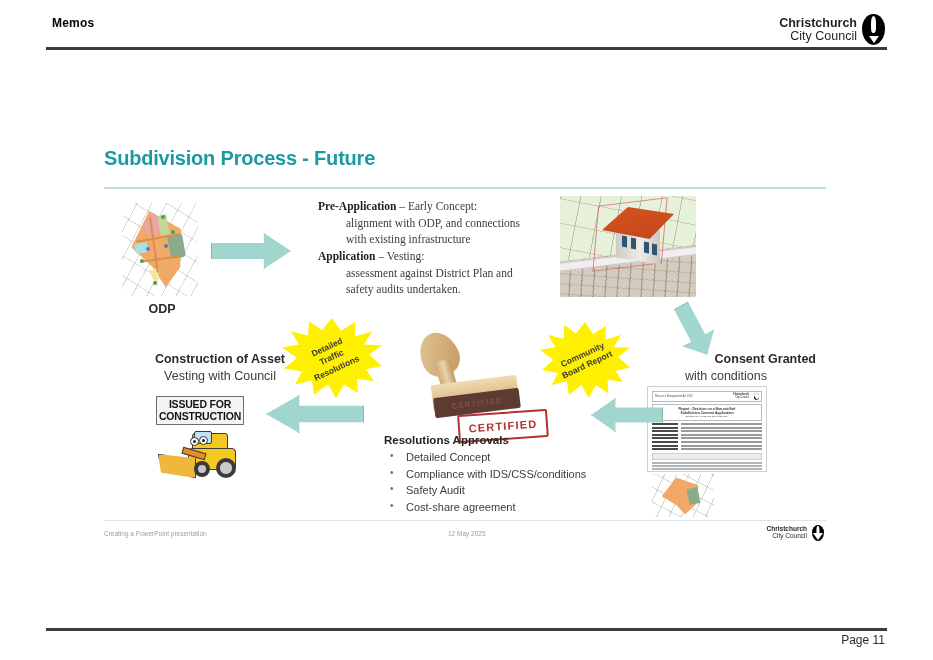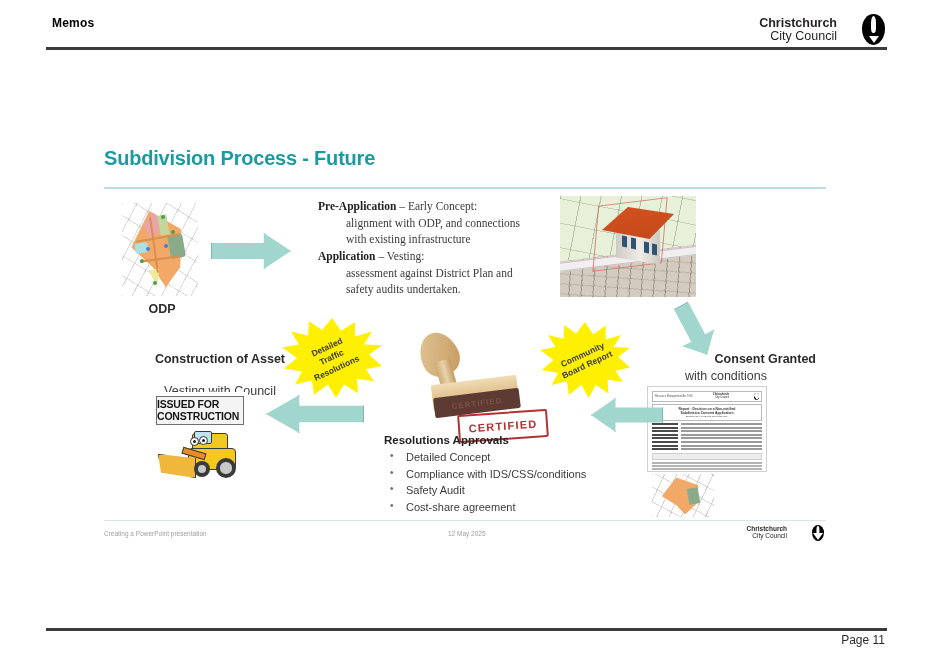--- a/index.html
+++ b/index.html
@@ -8,21 +8,21 @@
     font-family:"Liberation Sans", sans-serif;
     color:#231f20;
   }
 
   
   #memo-header{position:absolute;left:0;top:0;width:933px;height:60px;}
   #memo-title{position:absolute;left:52px;top:16px;font-size:12px;font-weight:bold;color:#000;letter-spacing:.2px;}
   #header-rule{position:absolute;left:46px;top:47px;width:841px;height:3px;background:#3b3b3b;}
 
   
-  .ccc-logo{display:flex;align-items:center;gap:20px;}
+  .ccc-logo{display:flex;align-items:center;}
   .ccc-logo .ccc-words{display:flex;flex-direction:column;align-items:flex-end;line-height:1.02;}
   .ccc-logo .ccc-l1{font-weight:bold;}
   .ccc-logo .ccc-l2{font-weight:normal;}
   .ccc-logo .ccc-mark{position:relative;margin-left:5px;}
   .ccc-logo .ccc-mark .oval{
      background:#000;border-radius:50% 50% 50% 50%/46% 46% 54% 54%;
      position:relative;overflow:hidden;}
   .ccc-logo .ccc-mark .oval:before{
      content:"";position:absolute;left:50%;top:8%;transform:translateX(-50%);
      width:26%;height:52%;background:#fff;border-radius:50% 50% 40% 40%;}
@@ -105,21 +105,21 @@
       background:linear-gradient(90deg,#cfcac4 0%,#efebe6 55%,#cdc7c1 100%);transform:skewY(9deg);}
   #aerial-photo .house-roof{position:absolute;left:42px;top:11px;width:72px;height:32px;
       background:linear-gradient(170deg,#d4521f 0%,#c3481a 100%);
       clip-path:polygon(36% 0%, 100% 22%, 66% 100%, 0% 72%);}
   #aerial-photo .win{position:absolute;background:#2f5473;width:5px;height:11px;transform:skewY(9deg);}
 
   
   #consent-heading{position:absolute;left:540px;top:222px;width:180px;text-align:right;font-size:12.5px;font-weight:bold;color:#2b2b2b;}
   #consent-sub{position:absolute;left:540px;top:239px;width:180px;text-align:center;font-size:12.5px;color:#3c3c3c;}
   #constr-heading{position:absolute;left:34px;top:222px;width:180px;text-align:center;font-size:12.5px;font-weight:bold;color:#2b2b2b;}
-  #constr-sub{position:absolute;left:34px;top:254px;width:180px;text-align:center;font-size:12.5px;color:#3c3c3c;}
+  #constr-sub{position:absolute;left:34px;top:239px;width:180px;text-align:center;font-size:12.5px;color:#3c3c3c;}
 
   
   #consent-doc{position:absolute;left:551px;top:256px;width:120px;height:86px;background:#fff;border:1px solid #cfcfcf;
        padding:4px;box-sizing:border-box;overflow:hidden;}
   #consent-doc .docbar{height:9px;border:1px solid #b9b9b9;display:flex;align-items:center;justify-content:space-between;padding:0 2px;}
   #consent-doc .tiny{font-size:2.6px;color:#555;transform:scale(1);}
   #consent-doc .doctitle{margin-top:2px;border:1px solid #b9b9b9;height:15px;display:flex;flex-direction:column;
        align-items:center;justify-content:center;}
   #consent-doc .doctitle span{font-size:3.4px;font-weight:bold;color:#333;line-height:1.25;}
   #consent-doc .rows{margin-top:2px;display:flex;flex-direction:column;gap:1.6px;}
@@ -162,21 +162,21 @@
                       9% 17%, 26% 22%, 27% 4%, 40% 15%);
   }
   .burst .btxt{position:absolute;left:0;top:0;width:100%;height:100%;display:flex;align-items:center;justify-content:center;
     font-size:8.5px;font-weight:bold;color:#3a3a3a;text-align:center;line-height:1.35;transform:rotate(-25deg);}
   #burst-traffic{left:186px;top:188px;width:100px;height:80px;}
   #burst-community{left:444px;top:192px;width:90px;height:76px;}
 
   
   #ifc{position:absolute;left:54px;top:262px;width:98px;height:95px;background:#fff;overflow:hidden;}
   #ifc .banner{position:absolute;left:6px;top:4px;width:86px;height:27px;border:1px solid #6e6e6e;background:#f4f4f4;
-      display:flex;flex-direction:column;align-items:flex-start;justify-content:center;line-height:1.05;}
+      display:flex;flex-direction:column;align-items:center;justify-content:center;line-height:1.05;}
   #ifc .banner span{font-size:10.5px;font-weight:bold;color:#141414;letter-spacing:-0.2px;}
   #ifc .dozer{position:absolute;left:8px;top:36px;width:84px;height:54px;}
   #ifc .cab{position:absolute;left:34px;top:5px;width:34px;height:22px;background:#f3c91f;border:1px solid #3a3a3a;border-radius:3px;}
   #ifc .cabwin{position:absolute;left:36px;top:3px;width:16px;height:11px;background:#bfe2f5;border:1px solid #3a3a3a;border-radius:2px;}
   #ifc .eye{position:absolute;width:7px;height:7px;border-radius:50%;background:#fff;border:1px solid #333;}
   #ifc .eye:after{content:"";position:absolute;left:2px;top:2px;width:3px;height:3px;border-radius:50%;background:#1d1d1d;}
   #ifc .body2{position:absolute;left:30px;top:20px;width:46px;height:20px;background:#f3c91f;border:1px solid #3a3a3a;border-radius:4px;}
   #ifc .wheel{position:absolute;border-radius:50%;background:#3a3a3a;}
   #ifc .wheel i{position:absolute;left:22%;top:22%;width:56%;height:56%;border-radius:50%;background:#c9c9c9;}
   #ifc .bucket{position:absolute;left:0px;top:26px;width:36px;height:22px;background:#f0b73d;border:1px solid #3a3a3a;

